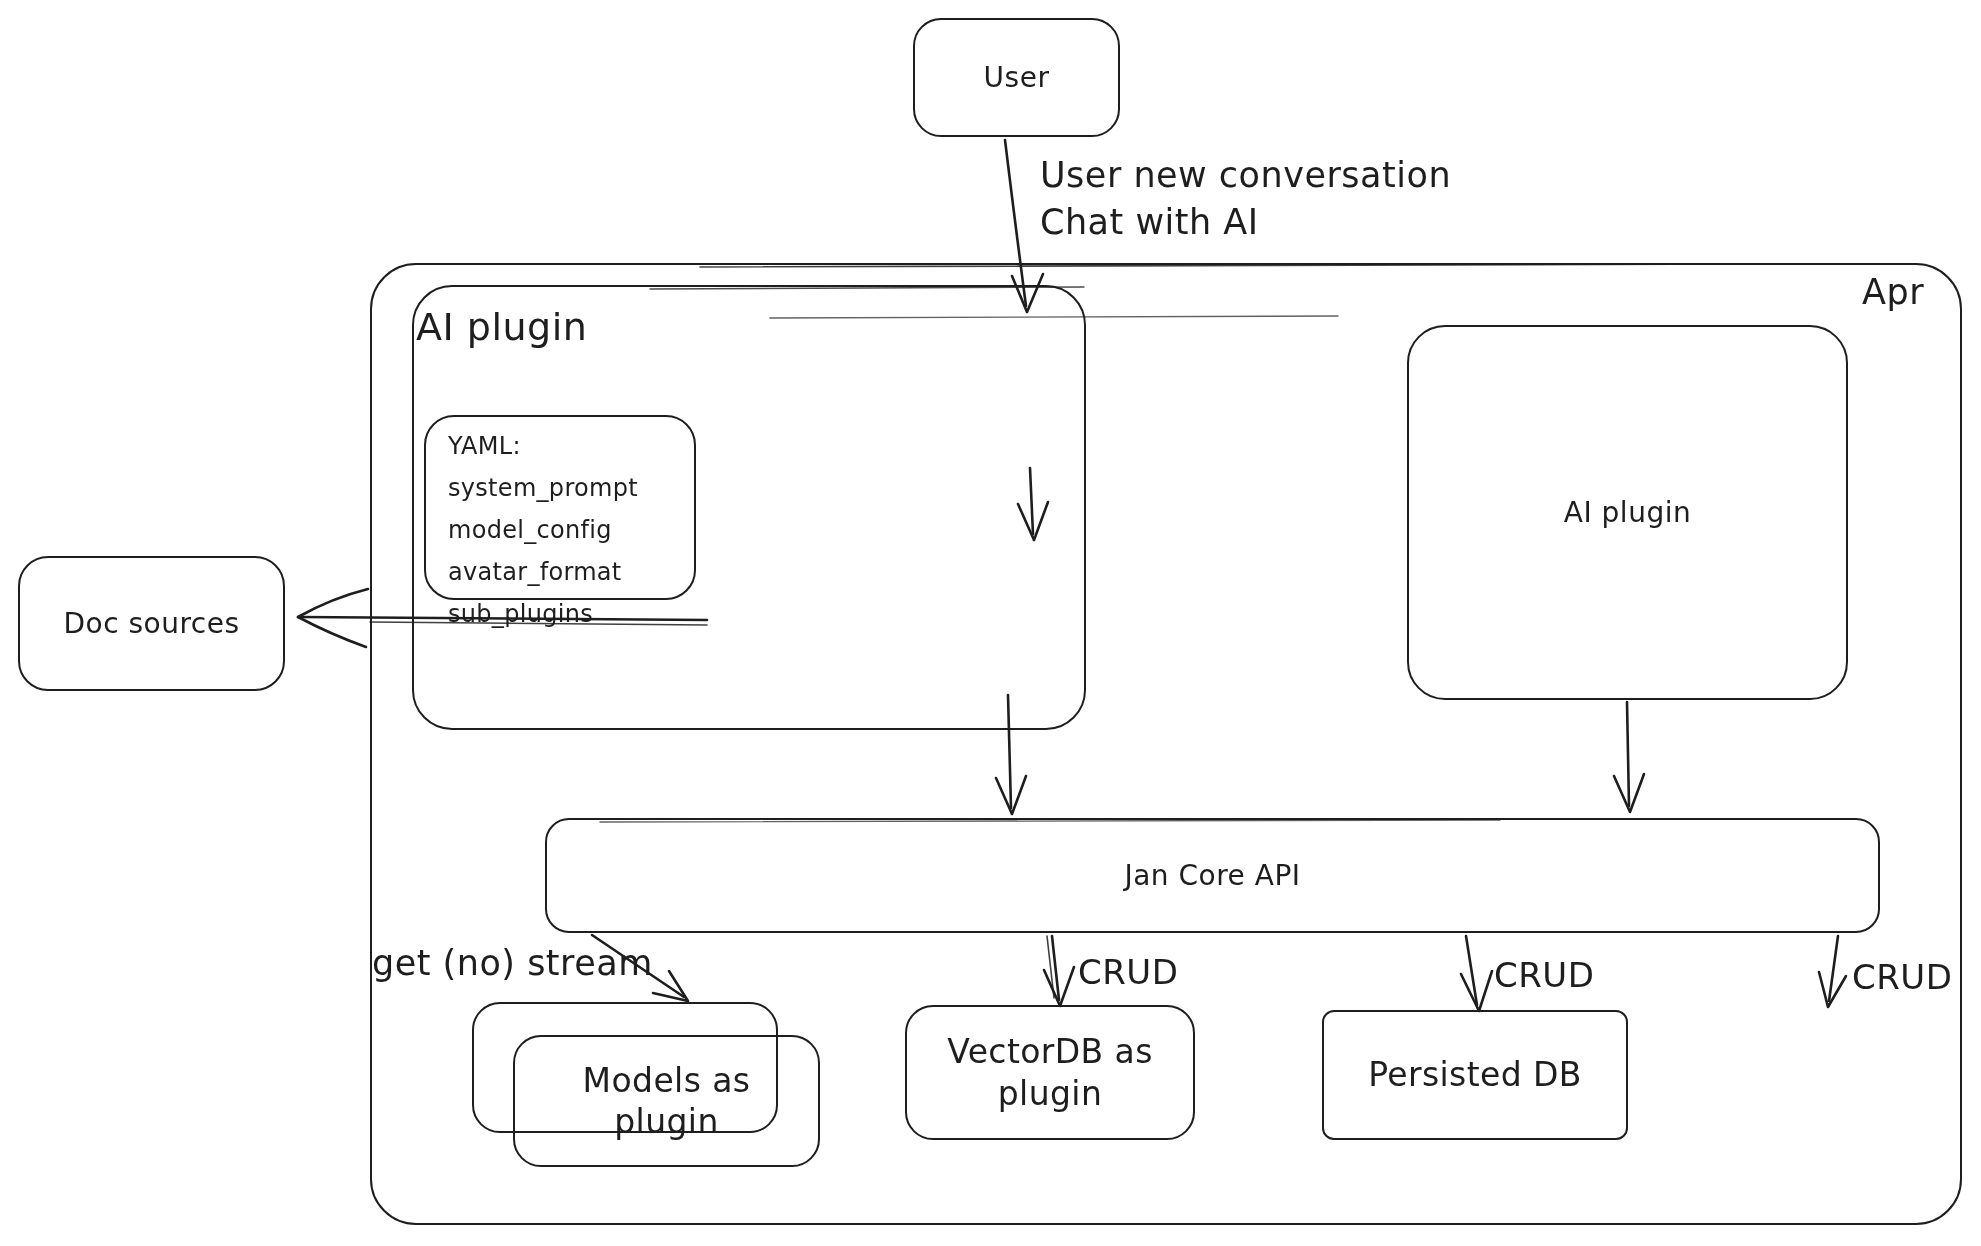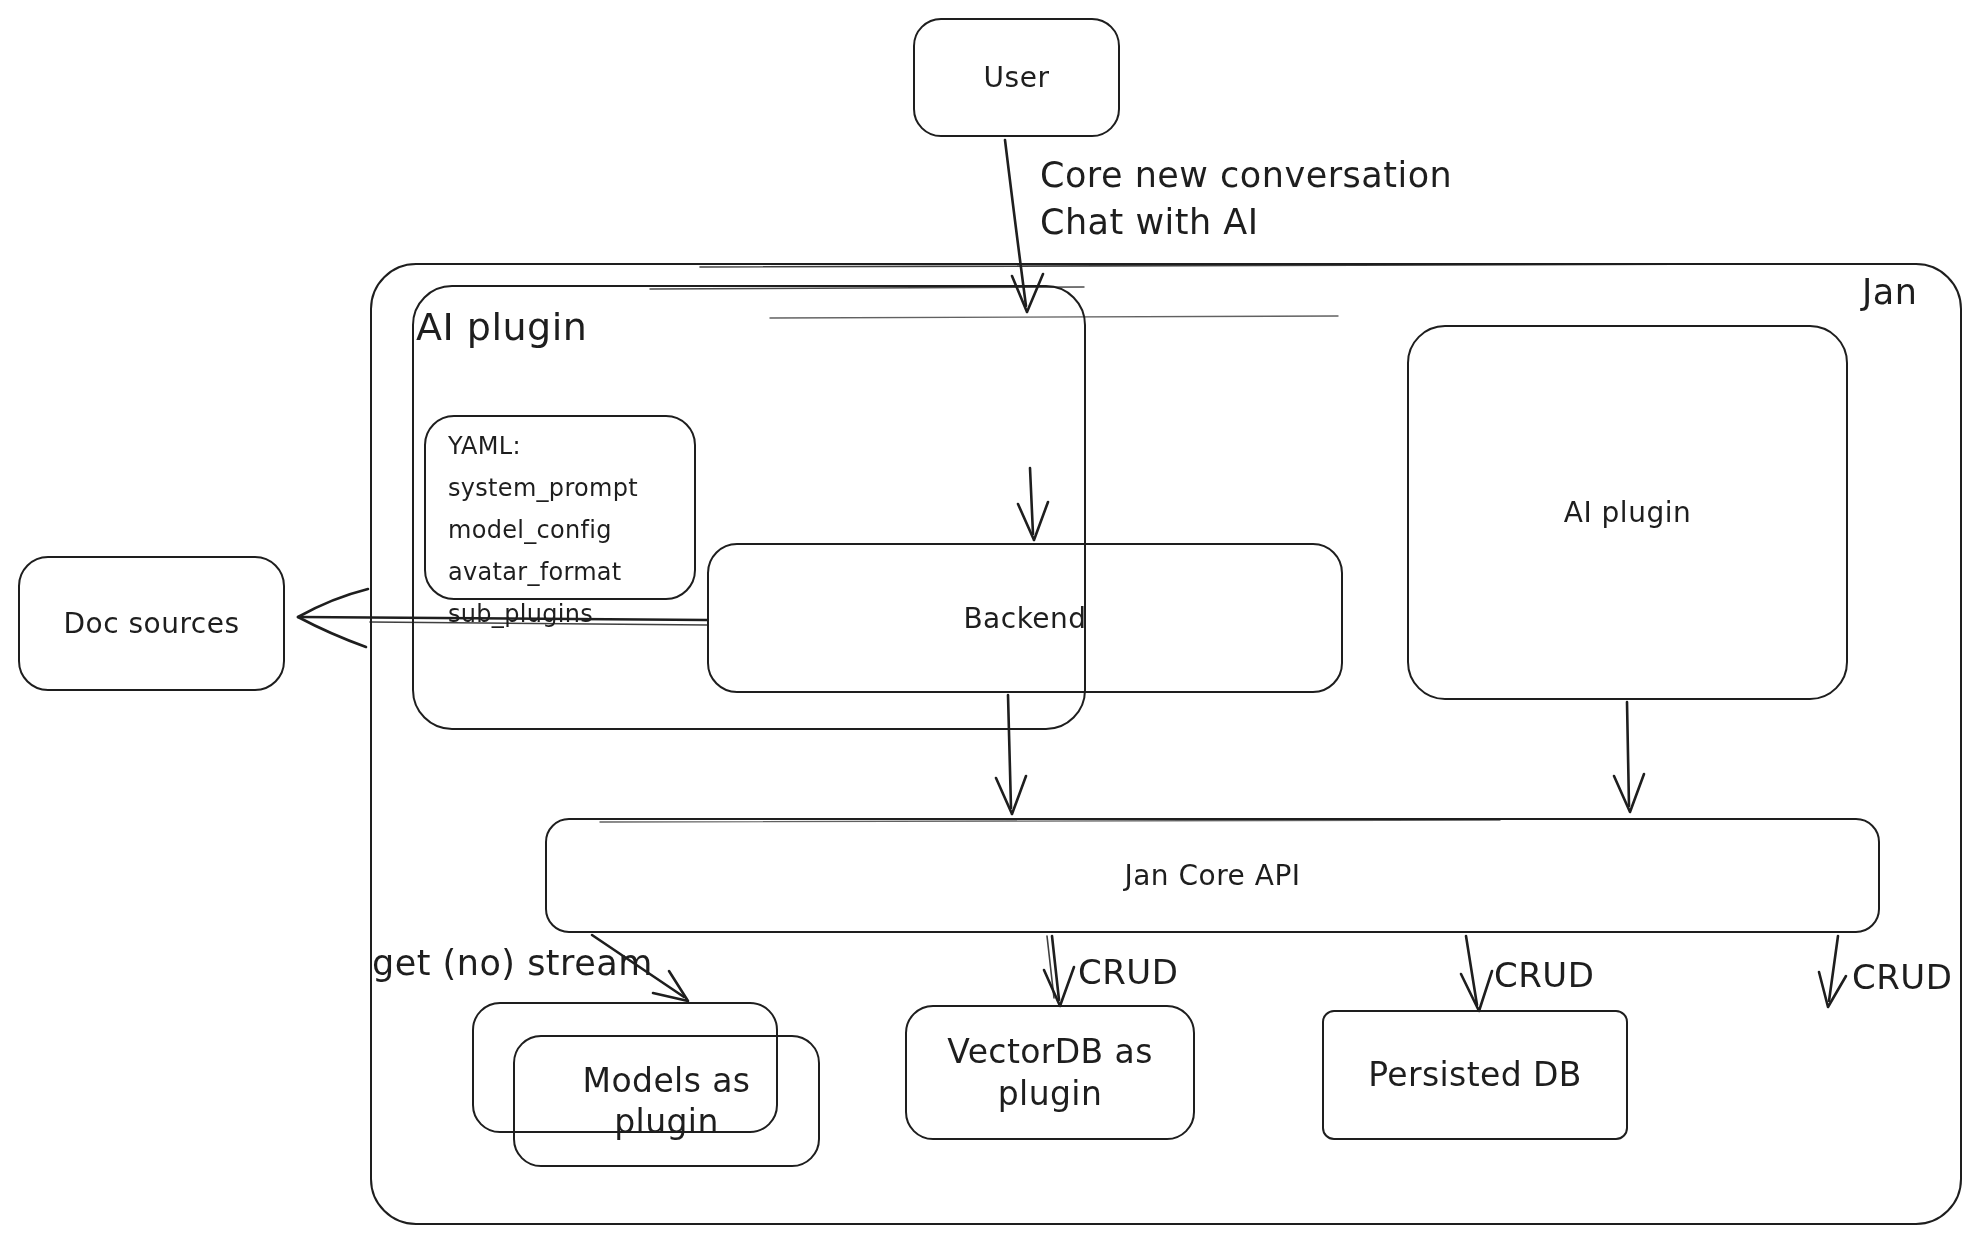--- a/index.html
+++ b/index.html
@@ -42,37 +42,34 @@
     position:absolute; left:0; top:0;
     pointer-events:none;
   }
 </style>
 </head>
 <body>
 
 <div class="canvas">
 
   <div class="box" style="left:370px; top:263px; width:1592px; height:962px; border-radius:46px;"></div>
-  <div class="floating-label" style="left:1862px; top:272px; font-size:35px;">Jan</div>
+  <div class="floating-label" style="left:1862px; top:272px; font-size:35px;">Apr</div>
 
   <div class="box" style="left:412px; top:285px; width:674px; height:445px; border-radius:40px;"></div>
   <div class="floating-label" style="left:416px; top:305px; font-size:38px;">AI plugin</div>
 
 
   <div class="box yaml-note" style="left:424px; top:415px; width:272px; height:185px; border-radius:30px;gap:12px;">
     <div class="yaml-line">YAML:</div>
     <div class="yaml-line">system_prompt</div>
     <div class="yaml-line">model_config</div>
     <div class="yaml-line">avatar_format</div>
     <div class="yaml-line">sub_plugins</div>
   </div>
 
-  <div class="box" style="left:707px; top:543px; width:636px; height:150px; border-radius:30px;">
-    <span class="node-label">Backend</span>
-  </div>
 
   <div class="box" style="left:1407px; top:325px; width:441px; height:375px; border-radius:38px;">
     <span class="node-label">AI plugin</span>
   </div>
 
   <div class="box" style="left:18px; top:556px; width:267px; height:135px; border-radius:30px;">
     <span class="node-label">Doc sources</span>
   </div>
 
   <div class="box" style="left:913px; top:18px; width:207px; height:119px; border-radius:28px;">
@@ -92,21 +89,21 @@
   <div class="box" style="left:905px; top:1005px; width:290px; height:135px; border-radius:28px;">
     <span class="node-label-sm">VectorDB as</span>
     <span class="node-label-sm">plugin</span>
   </div>
 
   <div class="box" style="left:1322px; top:1010px; width:306px; height:130px; border-radius:12px;">
     <span class="node-label-sm">Persisted DB</span>
   </div>
 
 
-  <div class="floating-label" style="left:1040px; top:155px;">Core new conversation</div>
+  <div class="floating-label" style="left:1040px; top:155px;">User new conversation</div>
   <div class="floating-label" style="left:1040px; top:202px;">Chat with AI</div>
   <div class="floating-label" style="left:372px; top:943px;">get (no) stream</div>
   <div class="floating-label" style="left:1078px; top:952px; font-size:34px;">CRUD</div>
   <div class="floating-label" style="left:1494px; top:955px; font-size:34px;">CRUD</div>
   <div class="floating-label" style="left:1852px; top:957px; font-size:34px;">CRUD</div>
 
   <svg class="arrows" width="1981" height="1246" viewBox="0 0 1981 1246" fill="none" stroke="#1e1e1e" stroke-width="2.6" stroke-linecap="round">
 
     <path d="M 700 267 L 1750 264" stroke-width="1.6" opacity="0.85"></path>
     <path d="M 650 289 L 1084 287" stroke-width="1.4" opacity="0.8"></path>

